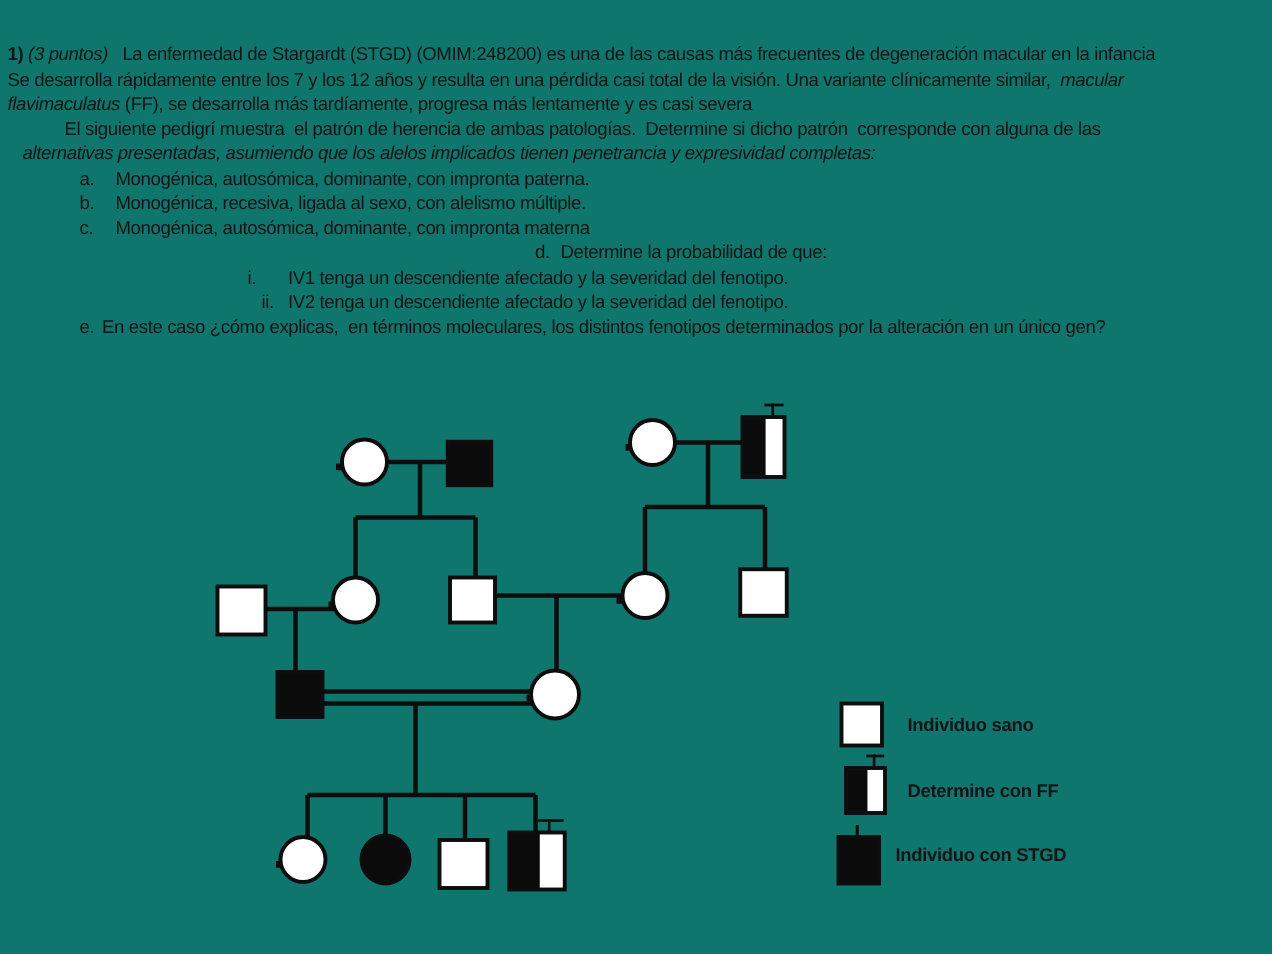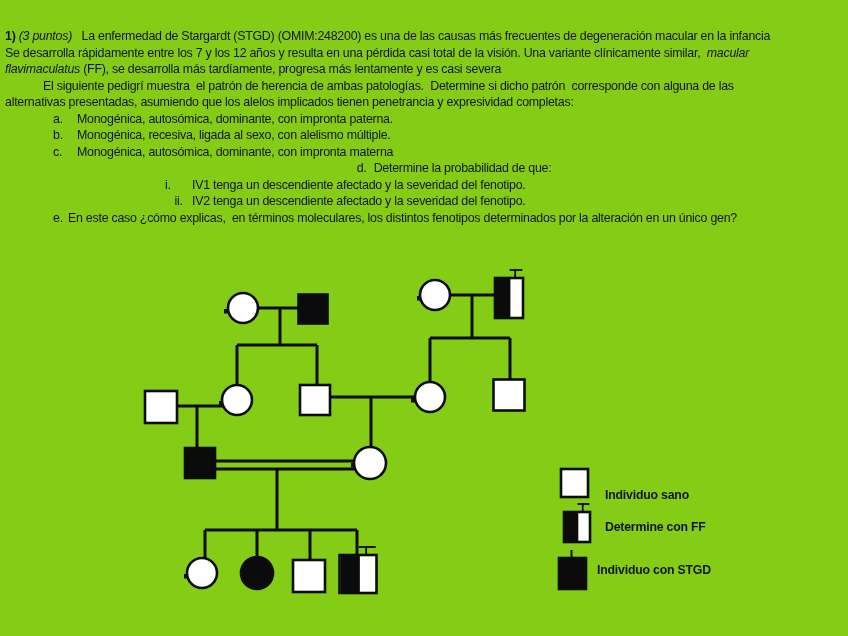--- a/index.html
+++ b/index.html
@@ -1,20 +1,20 @@
 <!DOCTYPE html>
 <html><head>
 <meta charset="utf-8">
 <style>
   html,body{margin:0;padding:0;}
   body{
     width:848px;height:636px;background:#ffffff;overflow:hidden;
     font-family:"Liberation Sans", sans-serif;color:#111;position:relative;
   }
-  .page{position:absolute;inset:0;width:848px;height:636px;background:#84cc16;}
+  .page{position:absolute;inset:0;width:848px;height:636px;background:#0f766e;}
   #doc-text{position:absolute;left:0;top:28px;width:848px;}
   .line{
     height:16.5px;line-height:16.5px;font-size:12.4px;letter-spacing:-0.25px;
     white-space:pre;color:#141414;
   }
   .line .b{font-weight:700;}
   .line .i{font-style:italic;}
   .marker{display:inline-block;}
   #pedigree{position:absolute;left:0;top:0;}
   .legend-label{
@@ -24,21 +24,21 @@
 </style>
 </head>
 <body>
 
 <div class="page">
   <div id="doc-text">
       <div class="line" style="padding-left: 5px;"><span class="b">1) </span><span class="i">(3 puntos)</span><span>   La enfermedad de Stargardt (STGD) (OMIM:248200) es una de las causas más frecuentes de degeneración macular en la infancia</span></div>
       <div class="line" style="padding-left: 5px;"><span>Se desarrolla rápidamente entre los 7 y los 12 años y resulta en una pérdida casi total de la visión. Una variante clínicamente similar,  </span><span class="i">macular</span></div>
       <div class="line" style="padding-left: 5px;"><span class="i">flavimaculatus</span><span> (FF), se desarrolla más tardíamente, progresa más lentamente y es casi severa</span></div>
       <div class="line" style="padding-left: 43px;"><span>El siguiente pedigrí muestra  el patrón de herencia de ambas patologías.  Determine si dicho patrón  corresponde con alguna de las</span></div>
-      <div class="line" style="padding-left: 5px;"><span>alternativas presentadas, asumiendo que los alelos implicados tienen penetrancia y expresividad completas:</span></div>
+      <div class="line" style="padding-left: 15px; font-style: italic;"><span>alternativas presentadas, asumiendo que los alelos implicados tienen penetrancia y expresividad completas:</span></div>
       <div class="line" style="padding-left: 53px;"><span class="marker" style="width: 24px;">a.</span><span>Monogénica, autosómica, dominante, con impronta paterna.</span></div>
       <div class="line" style="padding-left: 53px;"><span class="marker" style="width: 24px;">b.</span><span>Monogénica, recesiva, ligada al sexo, con alelismo múltiple.</span></div>
       <div class="line" style="padding-left: 53px;"><span class="marker" style="width: 24px;">c.</span><span>Monogénica, autosómica, dominante, con impronta materna</span></div>
       <div class="line" style="padding-left: 53px; text-align: center;"><span class="marker" style="width: 24px;">d.</span><span>Determine la probabilidad de que:</span></div>
       <div class="line" style="padding-left: 165px;"><span class="marker" style="width: 27px;">i.</span><span>IV1 tenga un descendiente afectado y la severidad del fenotipo.</span></div>
       <div class="line" style="padding-left: 165px;"><span class="marker" style="width: 27px; text-align: center;">ii.</span><span>IV2 tenga un descendiente afectado y la severidad del fenotipo.</span></div>
       <div class="line" style="padding-left: 53px;"><span class="marker" style="width: 15px;">e.</span><span>En este caso ¿cómo explicas,  en términos moleculares, los distintos fenotipos determinados por la alteración en un único gen?</span></div>
     </div>
   <svg id="pedigree" width="848" height="636" viewBox="0 0 848 636" xmlns="http://www.w3.org/2000/svg">
       <line x1="258" y1="308" x2="299" y2="308" stroke="#0d0d0d" stroke-width="3"></line>
@@ -92,17 +92,17 @@
       <line x1="358.74" y1="547" x2="375.76" y2="547" stroke="#0d0d0d" stroke-width="1.8"></line>
       <rect x="561" y="469" width="27" height="28" fill="#fff" stroke="#0d0d0d" stroke-width="2.6"></rect>
       <rect x="564" y="512" width="26" height="30" fill="#fff" stroke="#0d0d0d" stroke-width="2.6"></rect>
       <rect x="565" y="513" width="13.3" height="28" fill="#0b0b0b" stroke="none"></rect>
       <line x1="582.72" y1="503" x2="582.72" y2="513" stroke="#0d0d0d" stroke-width="1.8"></line>
       <line x1="577.52" y1="504" x2="589.48" y2="504" stroke="#0d0d0d" stroke-width="1.8"></line>
       <rect x="559" y="558" width="27" height="31" fill="#0b0b0b" stroke="#0d0d0d" stroke-width="2.6"></rect>
       <line x1="571.5" y1="558" x2="571.5" y2="550" stroke="#0d0d0d" stroke-width="2"></line>
     </svg>
   <div id="legend-labels">
-      <div class="legend-label" style="left: 605px; top: 488px;">Individuo sano</div>
+      <div class="legend-label" style="left: 605px; top: 476px;">Individuo sano</div>
       <div class="legend-label" style="left: 605px; top: 520px;">Determine con FF</div>
       <div class="legend-label" style="left: 597px; top: 563px;">Individuo con STGD</div>
     </div>
 </div>
 
 </body></html>

